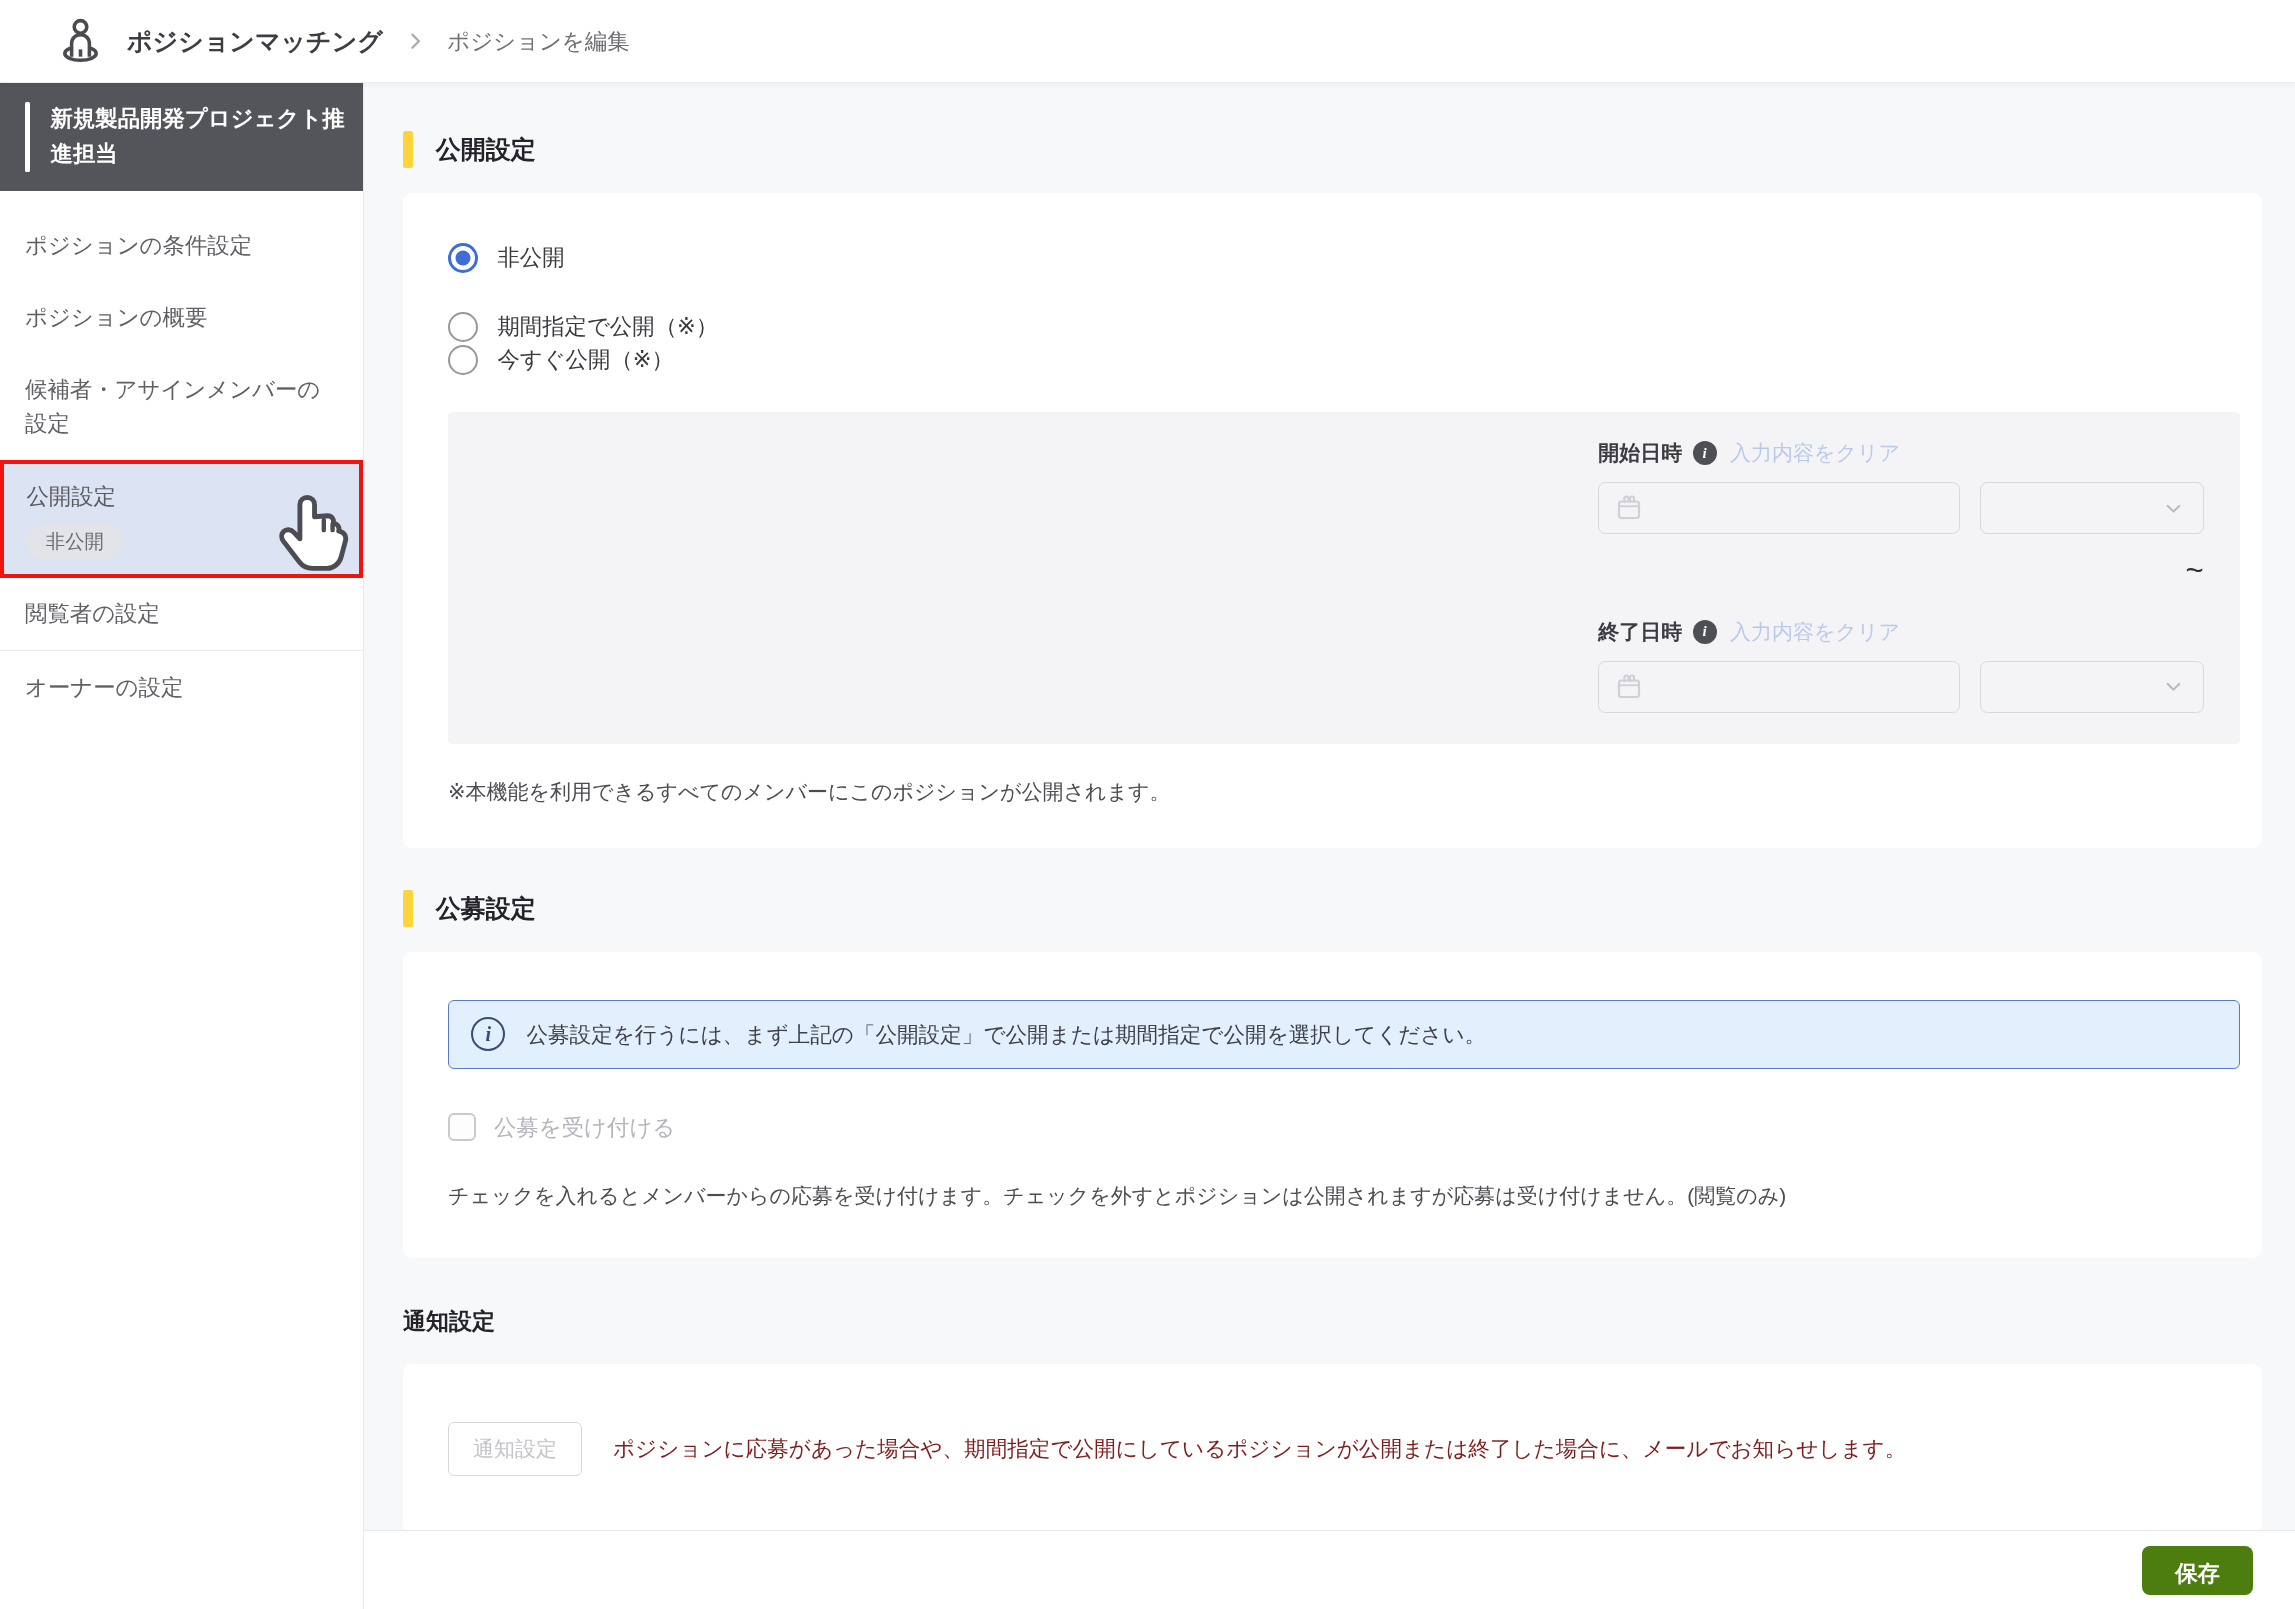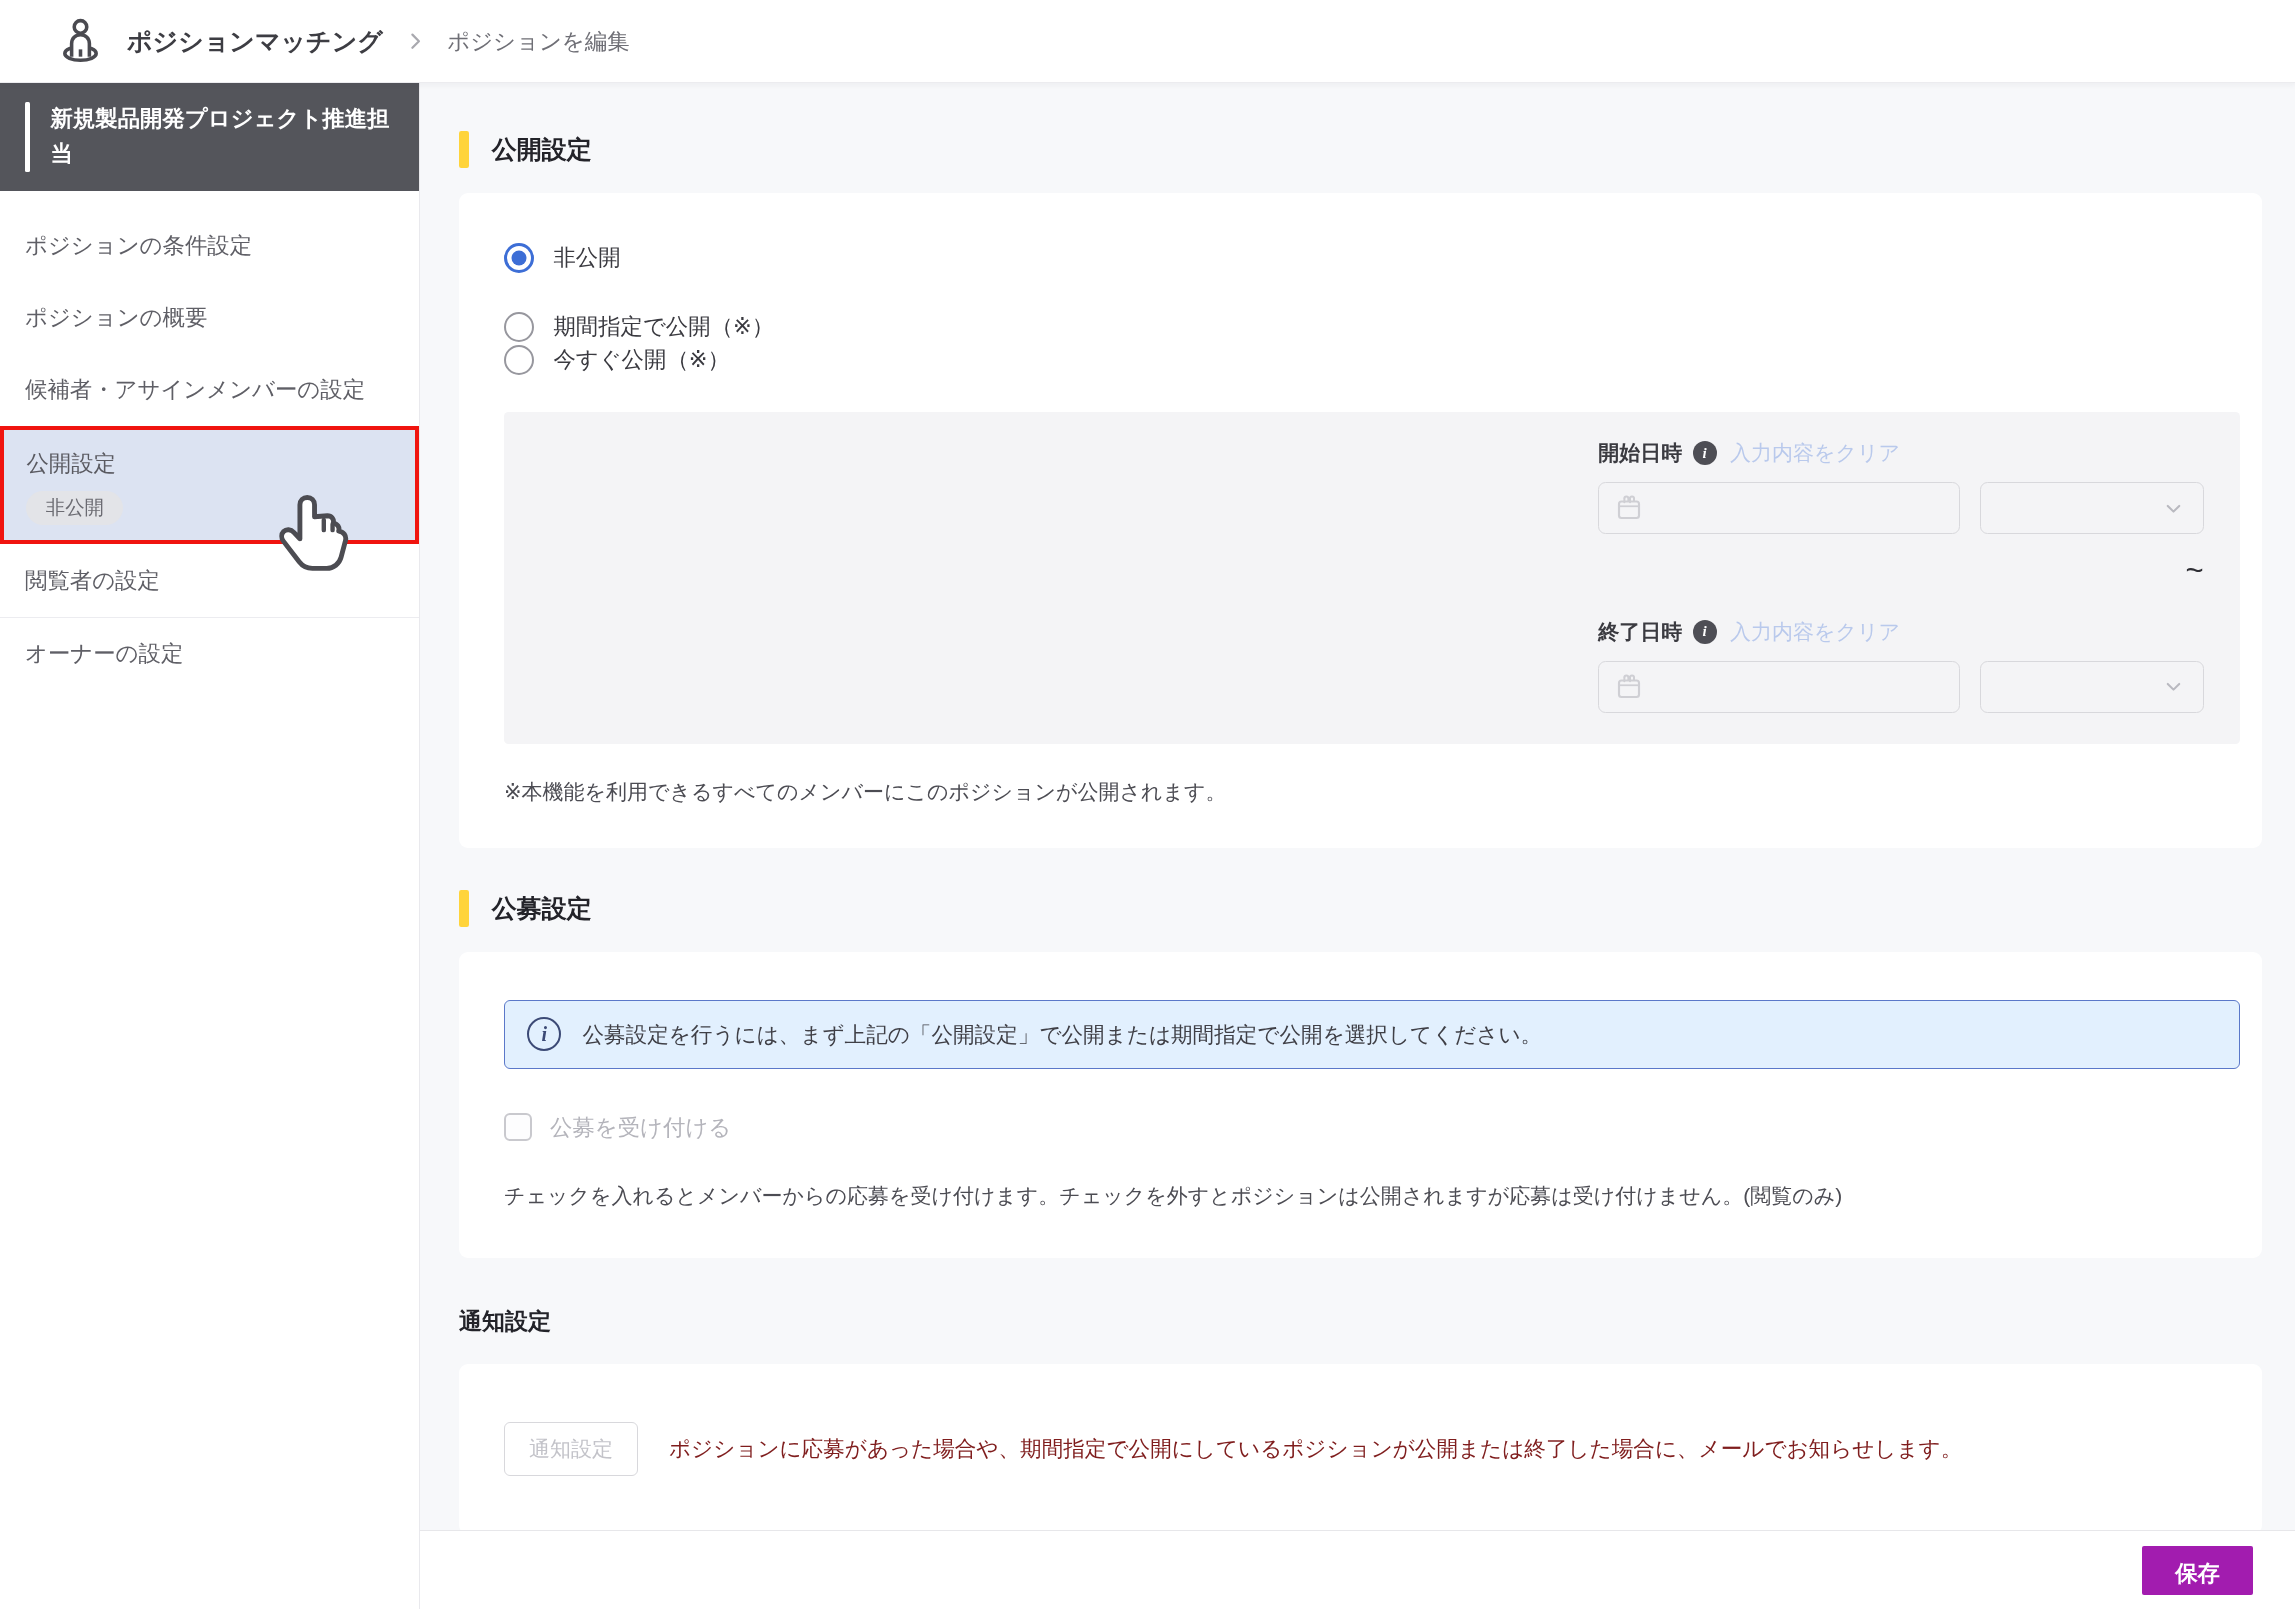--- a/index.html
+++ b/index.html
@@ -19,21 +19,21 @@
   }
   .topbar .crumb-title{font-size:25px;font-weight:bold;color:#3d3d43;}
   .topbar .crumb-current{font-size:22.4px;color:#6f6f76;}
   .crumb-sep{display:flex;align-items:center;}
 
   
   .body-row{flex:1;display:flex;min-height:0;}
 
   
   .sidebar{
-    width:420px;flex:0 0 auto;background:#ffffff;
+    width:364px;flex:0 0 auto;background:#ffffff;
     border-right:1.5px solid #e9e9ed;position:relative;box-sizing:border-box;
   }
   .project-header{
     background:#54555b;color:#ffffff;
     display:flex;gap:21px;align-items:stretch;
     padding:19.4px 18px 19.4px 25px;box-sizing:border-box;min-height:86px;
   }
   .project-bar{width:4.5px;background:#ffffff;border-radius:1.5px;flex:0 0 auto;}
   .project-title{font-size:22.4px;font-weight:bold;line-height:1.55;}
 
@@ -130,21 +130,21 @@
     font-size:21px;color:#c3c3c9;padding:12px 24px;font-family:inherit;flex:0 0 auto;
   }
   .notif-desc{font-size:21.6px;color:#7f1d1d;}
 
   
   .footer{
     flex:0 0 auto;height:80px;background:#ffffff;border-top:1.5px solid #e7e7ea;
     display:flex;align-items:center;justify-content:flex-end;padding-right:42px;box-sizing:border-box;
   }
   .save-button{
-    background:#a21caf;border:none;border-radius:2px;color:#ffffff;
+    background:#4d7c0f;border:none;border-radius:8px;color:#ffffff;
     font-size:22.4px;font-weight:bold;font-family:inherit;padding:12px 33px;height:49px;cursor:pointer;
   }
 
   .icon{display:inline-flex;align-items:center;justify-content:center;}
 </style>
 </head>
 <body>
 
 <div class="app">
 

